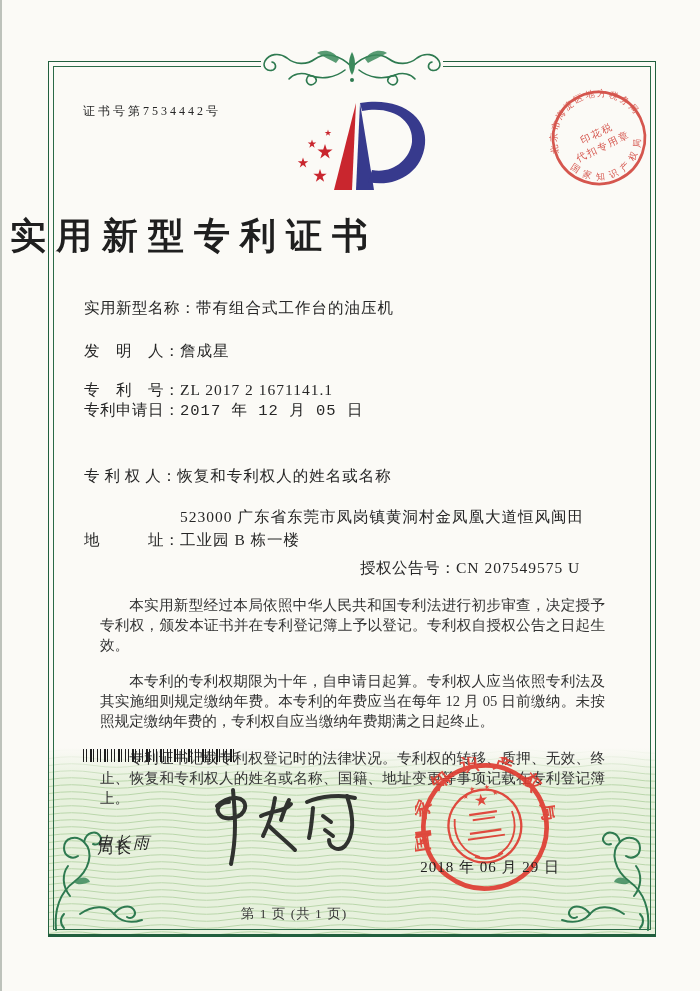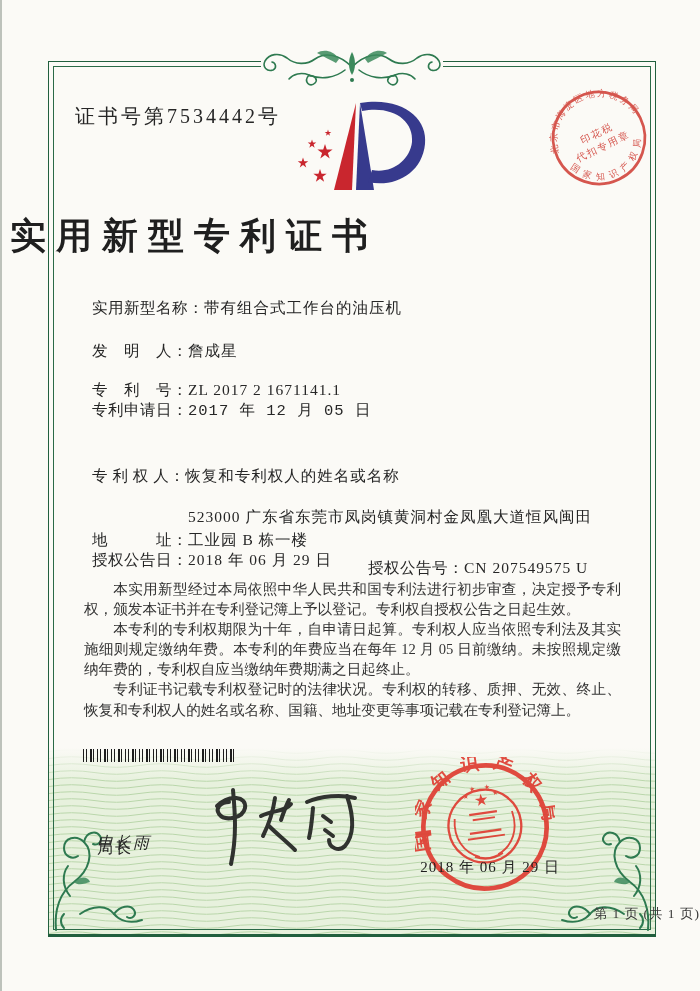--- a/index.html
+++ b/index.html
@@ -2,40 +2,40 @@
 <html><head>
 <meta charset="utf-8">
 <style>
   html,body{margin:0;padding:0;background:#e9e7e2;}
   .page{position:relative;width:700px;height:991px;background:#fbfaf6;overflow:hidden;
         font-family:"Liberation Serif","DejaVu Serif",serif;color:#262626;}
   .abs{position:absolute;}
   .scan-edge{left:0;top:0;width:2px;height:991px;background:#8a938a;opacity:.55;}
   .frame-outer{left:48px;top:61px;width:606px;height:872px;border:1.5px solid #215f3e;border-bottom-width:3px;}
   .frame-inner{left:4px;top:4px;right:4px;bottom:4px;position:absolute;border:1px solid #2a6a47;}
-  .cert-no{left:75px;top:103px;font-size:20px;letter-spacing:3px;font-weight:500;}
+  .cert-no{left:83px;top:103px;font-size:12px;letter-spacing:3px;font-weight:500;}
   .title{left:0;top:212px;width:700px;text-align:left;font-size:36px;font-weight:600;
          letter-spacing:10px;text-indent:10px;color:#1f1f1f;}
   .row{left:84px;font-size:15.5px;font-weight:500;letter-spacing:.5px;white-space:nowrap;}
-  .row .lbl{display:inline-block;margin-left:8px;}
+  .row .lbl{display:inline-block;}
   .row .val{letter-spacing:1px;}
   .row-addr{display:flex;white-space:normal;align-items:flex-end;}
   .addr-val div{line-height:23px;}
   .grant2{position:absolute;left:276px;top:8px;white-space:nowrap;text-align:right;}
   .paras{left:84px;top:579px;width:537px;}
-  .paras p{margin:0;font-size:14.6px;line-height:20.1px;text-align:justify;text-indent:2em;
+  .paras p{margin:16px;font-size:14.6px;line-height:20.1px;text-align:justify;text-indent:2em;
            color:#333;font-weight:400;}
   .barcode{left:83px;top:749px;width:152px;height:13px;
     background:repeating-linear-gradient(90deg,#1d1d1d 0 1.5px,transparent 1.5px 3px,
       #1d1d1d 3px 4px,transparent 4px 7.2px,#1d1d1d 7.2px 9.2px,transparent 9.2px 10.4px,
       #1d1d1d 10.4px 11.1px,transparent 11.1px 14px);}
   .director-title{left:97px;top:806px;font-size:16px;letter-spacing:2px;margin-top:32px;}
   .director-name{left:97px;top:833px;font-size:16px;letter-spacing:2px;font-style:italic;}
   .seal-date{left:415px;top:858px;width:150px;text-align:center;font-size:15px;letter-spacing:1px;color:#1e1e1e;}
-  .page-info{left:0;top:905px;width:700px;text-align:right;font-size:13.5px;letter-spacing:1px;color:#3a3a3a;}
+  .page-info{left:0;top:905px;width:588px;text-align:center;font-size:13.5px;letter-spacing:1px;color:#3a3a3a;}
   svg{display:block;}
 </style>
 </head>
 <body>
 
 <div class="page">
 
   <svg width="0" height="0">
     <defs>
       <path id="star" d="M0,-1 L0.2245,-0.309 L0.951,-0.309 L0.3633,0.118 L0.5878,0.809 L0,0.382 L-0.5878,0.809 L-0.3633,0.118 L-0.951,-0.309 L-0.2245,-0.309 Z"></path>
@@ -153,23 +153,20 @@
     <span class="lbl">专 利 权 人：</span><span class="val">恢复和专利权人的姓名或名称</span>
   </div>
   <div class="abs row row-addr" style="top:505px;width:560px;">
     <span class="lbl">地　　　址：</span>
     <div class="addr-val">
       <div class="val">523000 广东省东莞市凤岗镇黄洞村金凤凰大道恒风闽田</div>
       <div class="val">工业园 B 栋一楼</div>
     </div>
   </div>
   <div class="abs row" style="top:550px;width:560px;">
-    <span>
-      <span class="lbl">授权公告日：</span><span class="val">2018 年 06 月 29 日</span>
-    </span>
     <span class="grant2">
       <span class="lbl">授权公告号：</span><span class="val">CN 207549575 U</span>
     </span>
   </div>
 
   <div class="abs paras">
     <p>本实用新型经过本局依照中华人民共和国专利法进行初步审查，决定授予专利权，颁发本证书并在专利登记簿上予以登记。专利权自授权公告之日起生效。</p>
     <p>本专利的专利权期限为十年，自申请日起算。专利权人应当依照专利法及其实施细则规定缴纳年费。本专利的年费应当在每年 12 月 05 日前缴纳。未按照规定缴纳年费的，专利权自应当缴纳年费期满之日起终止。</p>
     <p>专利证书记载专利权登记时的法律状况。专利权的转移、质押、无效、终止、恢复和专利权人的姓名或名称、国籍、地址变更等事项记载在专利登记簿上。</p>
   </div>

